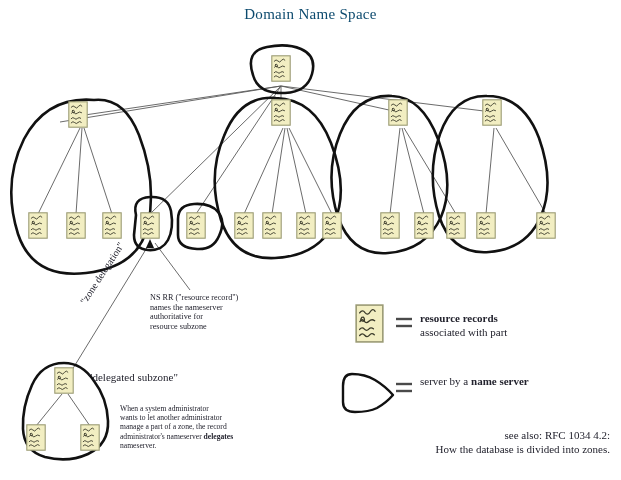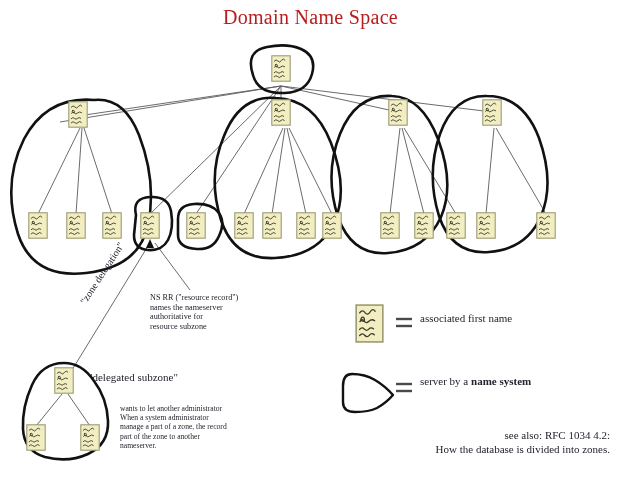--- a/index.html
+++ b/index.html
@@ -1,22 +1,22 @@
 <!DOCTYPE html>
 <html><head>
 <meta charset="utf-8">
 <style>
   html,body{margin:0;padding:0;background:#ffffff;}
   body{width:621px;height:480px;overflow:hidden;
        font-family:"Liberation Serif", serif;color:#1a1a1a;}
   #canvas{position:relative;width:621px;height:480px;}
   svg.layer{position:absolute;left:0;top:0;width:621px;height:480px;}
   .title{position:absolute;left:0;top:6px;width:621px;text-align:center;
-         font-family:"Liberation Serif", serif;font-size:20px;
-         letter-spacing:.3px;color:#b91c1c;}
+         font-family:"Liberation Serif", serif;font-size:15px;
+         letter-spacing:.3px;color:#0c4a6e;}
   .txt{position:absolute;font-family:"Liberation Serif", serif;color:#23232e;}
   .nsrr{left:150px;top:293px;width:120px;font-size:8.2px;line-height:9.6px;}
   .delsub{left:88px;top:371px;font-size:11px;color:#23232e;}
   .para{left:120px;top:404px;width:165px;font-size:7.6px;line-height:9.2px;}
   .legend-rr{left:420px;top:312px;width:185px;font-size:11px;line-height:13.5px;}
   .legend-zone{left:420px;top:375px;width:190px;font-size:11px;line-height:13.5px;}
   .seealso{left:360px;top:428px;width:250px;font-size:11px;line-height:14px;text-align:right;}
   .seealso .l2{}
   .b{font-weight:bold;}
   .zonedeleg{position:absolute;left:78px;top:300px;font-size:10px;
@@ -144,33 +144,34 @@
   <div class="txt nsrr">
     <div>NS RR ("resource record")</div>
     <div>names the nameserver</div>
     <div>authoritative for</div>
     <div>resource subzone</div>
   </div>
 
   <div class="txt delsub">"delegated subzone"</div>
 
   <div class="txt para">
+    <div>When a system administrator</div>
     <div>wants to let another administrator</div>
-    <div>When a system administrator</div>
     <div>manage a part of a zone, the record</div>
-    <div>part of the zone to another</div>
+    <div><span>administrator's nameserver </span><span class="b">delegates</span></div>
     <div>nameserver.</div>
   </div>
 
   <div class="txt legend-rr">
-    <div>associated first name</div>
+    <div class="b">resource records</div>
+    <div>associated with part</div>
   </div>
 
   <div class="txt legend-zone">
-    <div><span>server by a </span><span class="b">name system</span></div>
+    <div><span>server by a </span><span class="b">name server</span></div>
   </div>
 
   <div class="txt seealso">
     <div>see also: RFC 1034 4.2:</div>
     <div class="l2">How the database is divided into zones.</div>
   </div>
 
 </div>
 
 </body></html>

